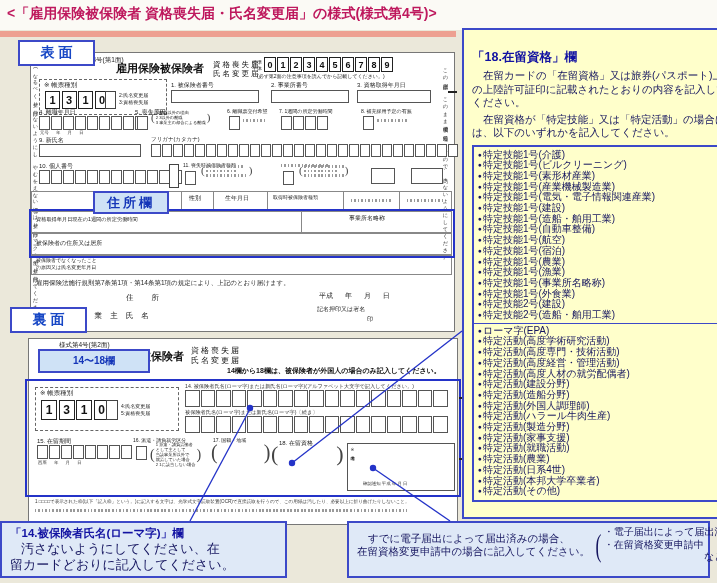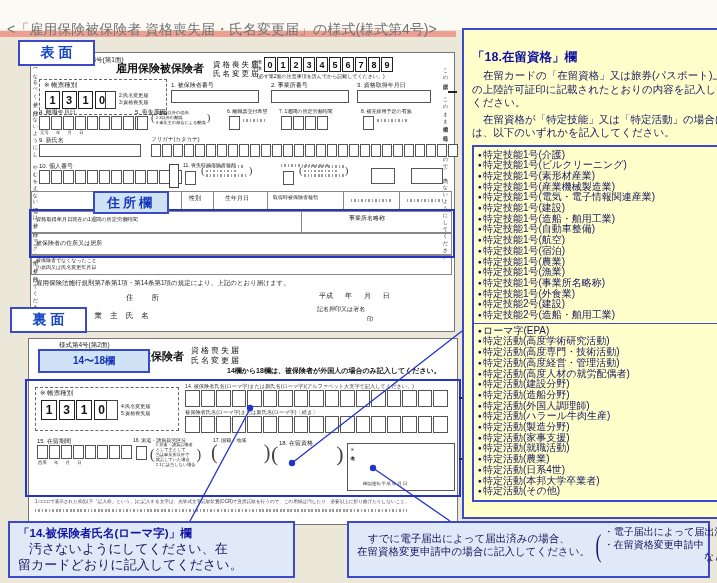--- a/index.html
+++ b/index.html
@@ -1,21 +1,21 @@
 <!DOCTYPE html>
 <html><head>
 <meta charset="utf-8">
 <style>
   html,body{margin:0;padding:0}
   .stage{position:relative;width:717px;height:583px;background:#fbfaf5;overflow:hidden;
          font-family:"Liberation Sans","DejaVu Sans",sans-serif}
   .a{position:absolute}
   .content-bg{left:0;top:30px;width:717px;height:553px;background:#ebe8da}
   .pinkbar{left:0;top:31px;width:456px;height:6px;background:#eda091}
-  .page-title{left:7px;top:21px;font-size:14px;font-weight:normal;color:#737373;white-space:nowrap}
+  .page-title{left:7px;top:5px;font-size:14px;font-weight:bold;color:#be185d;white-space:nowrap}
   
   .form{background:#fff;border:1px solid #777;z-index:1}
   .front{left:30px;top:52px;width:423px;height:278px}
   .back{left:28px;top:338px;width:428px;height:185px}
   .lbl{font-size:6px;color:#222;white-space:nowrap}
   .lbl55{font-size:5.5px;color:#222;white-space:nowrap}
   .lbl5{font-size:5px;color:#222;white-space:nowrap}
   .micro{font-size:4.4px;color:#333;white-space:nowrap}
   .vtext{writing-mode:vertical-rl;font-size:5.2px;color:#333;letter-spacing:1px;white-space:nowrap}
   .vlab{writing-mode:vertical-rl;font-size:4.5px;color:#222}
@@ -53,21 +53,21 @@
   .ypara{font-size:10.5px;line-height:13.5px;color:#15155f;margin:3px 0 0;text-indent:11px}
   .ylist{border:2px solid #3c49c8;margin-top:5px;padding:3px 4px}
   .ylist ul{list-style:none;margin:0;padding:0}
   .ylist li{font-size:10px;line-height:10.7px;color:#15155f;white-space:nowrap}
   .ylist li::before{content:"●";font-size:6.5px;margin-right:1px;vertical-align:1px}
   .ydivider{border-top:1.5px solid #3c49c8;margin:2px -4px}
   
   .callout{top:521px;height:57px;background:#dfe9f7;border:2px solid #3c49c8;box-sizing:border-box;
            padding:3px 8px;z-index:4}
   .co-title{font-size:11.5px;font-weight:bold;color:#1212a2}
-  .co-left{left:8px;width:287px}
+  .co-left{left:0;width:287px}
   .co-left .co-line{display:block;font-size:13px;line-height:16px;color:#15155f}
   .co-right{left:347px;width:363px}
   .co-flex{display:flex;align-items:center}
   .co-right .co-line{display:block;font-size:10.5px;line-height:13.5px;color:#15155f;white-space:nowrap}
   .indent1{text-indent:11px}
   .bracket{display:flex;align-items:center;margin-left:3px}
   .bparen{display:inline-block;font-size:32px;line-height:36px;color:#15155f;
           font-family:"Liberation Serif",serif;transform:scaleX(.55)}
   .bitems ul{list-style:none;margin:0;padding:0}
   .bitems li{font-size:10px;line-height:12.5px;color:#15155f;white-space:nowrap}

